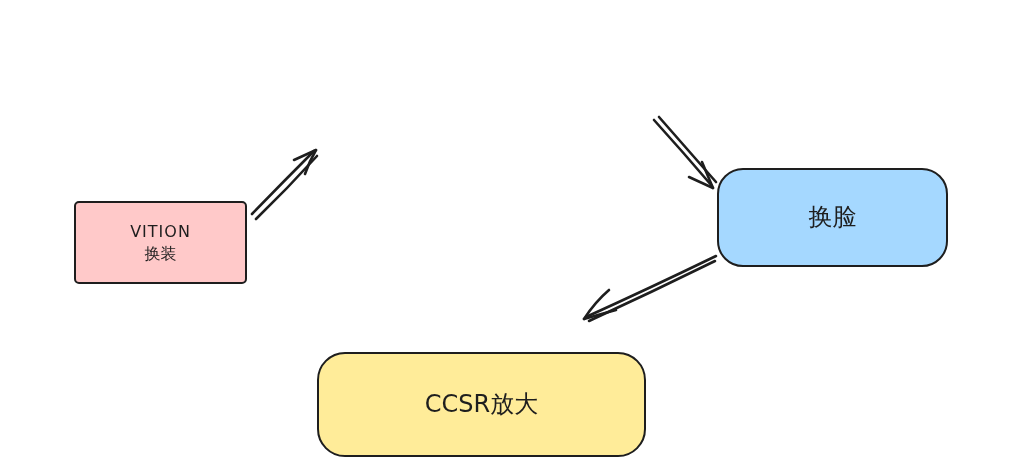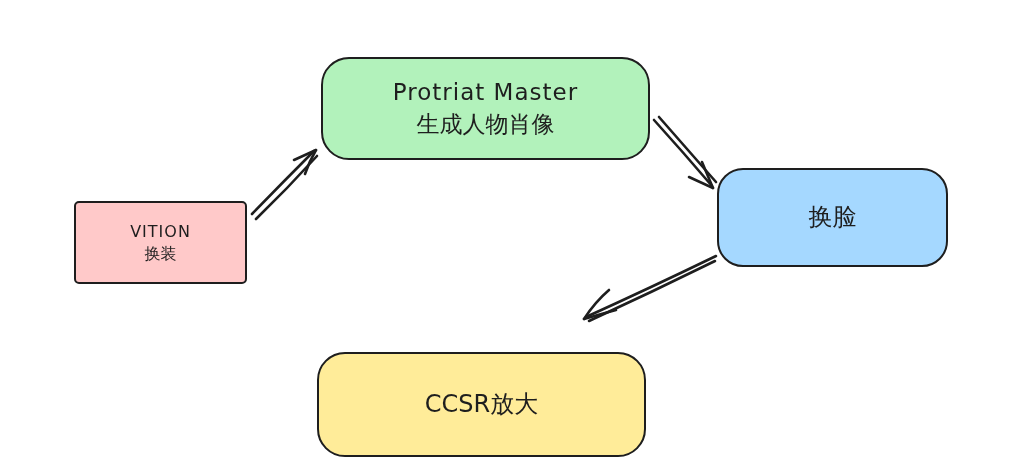--- a/index.html
+++ b/index.html
@@ -102,24 +102,20 @@
       <path d="M 584 319 Q 595 302 609 290"></path>
       <path d="M 584 319 Q 601 314 616 310"></path>
     </g>
   </svg>
 
   <div class="node node-vition" style="background-color: rgb(255, 201, 201);">
     <span class="line latin">VITION</span>
     <span class="line">换装</span>
   </div>
 
-  <div class="node node-portrait" style="background-color: rgb(178, 242, 187);">
-    <span class="line latin">Protriat Master</span>
-    <span class="line">生成人物肖像</span>
-  </div>
 
   <div class="node node-faceswap" style="background-color: rgb(165, 216, 255);">
     <span class="line">换脸</span>
   </div>
 
   <div class="node node-ccsr" style="background-color: rgb(255, 236, 153);">
     <span class="line">CCSR放大</span>
   </div>
 
 </div>

